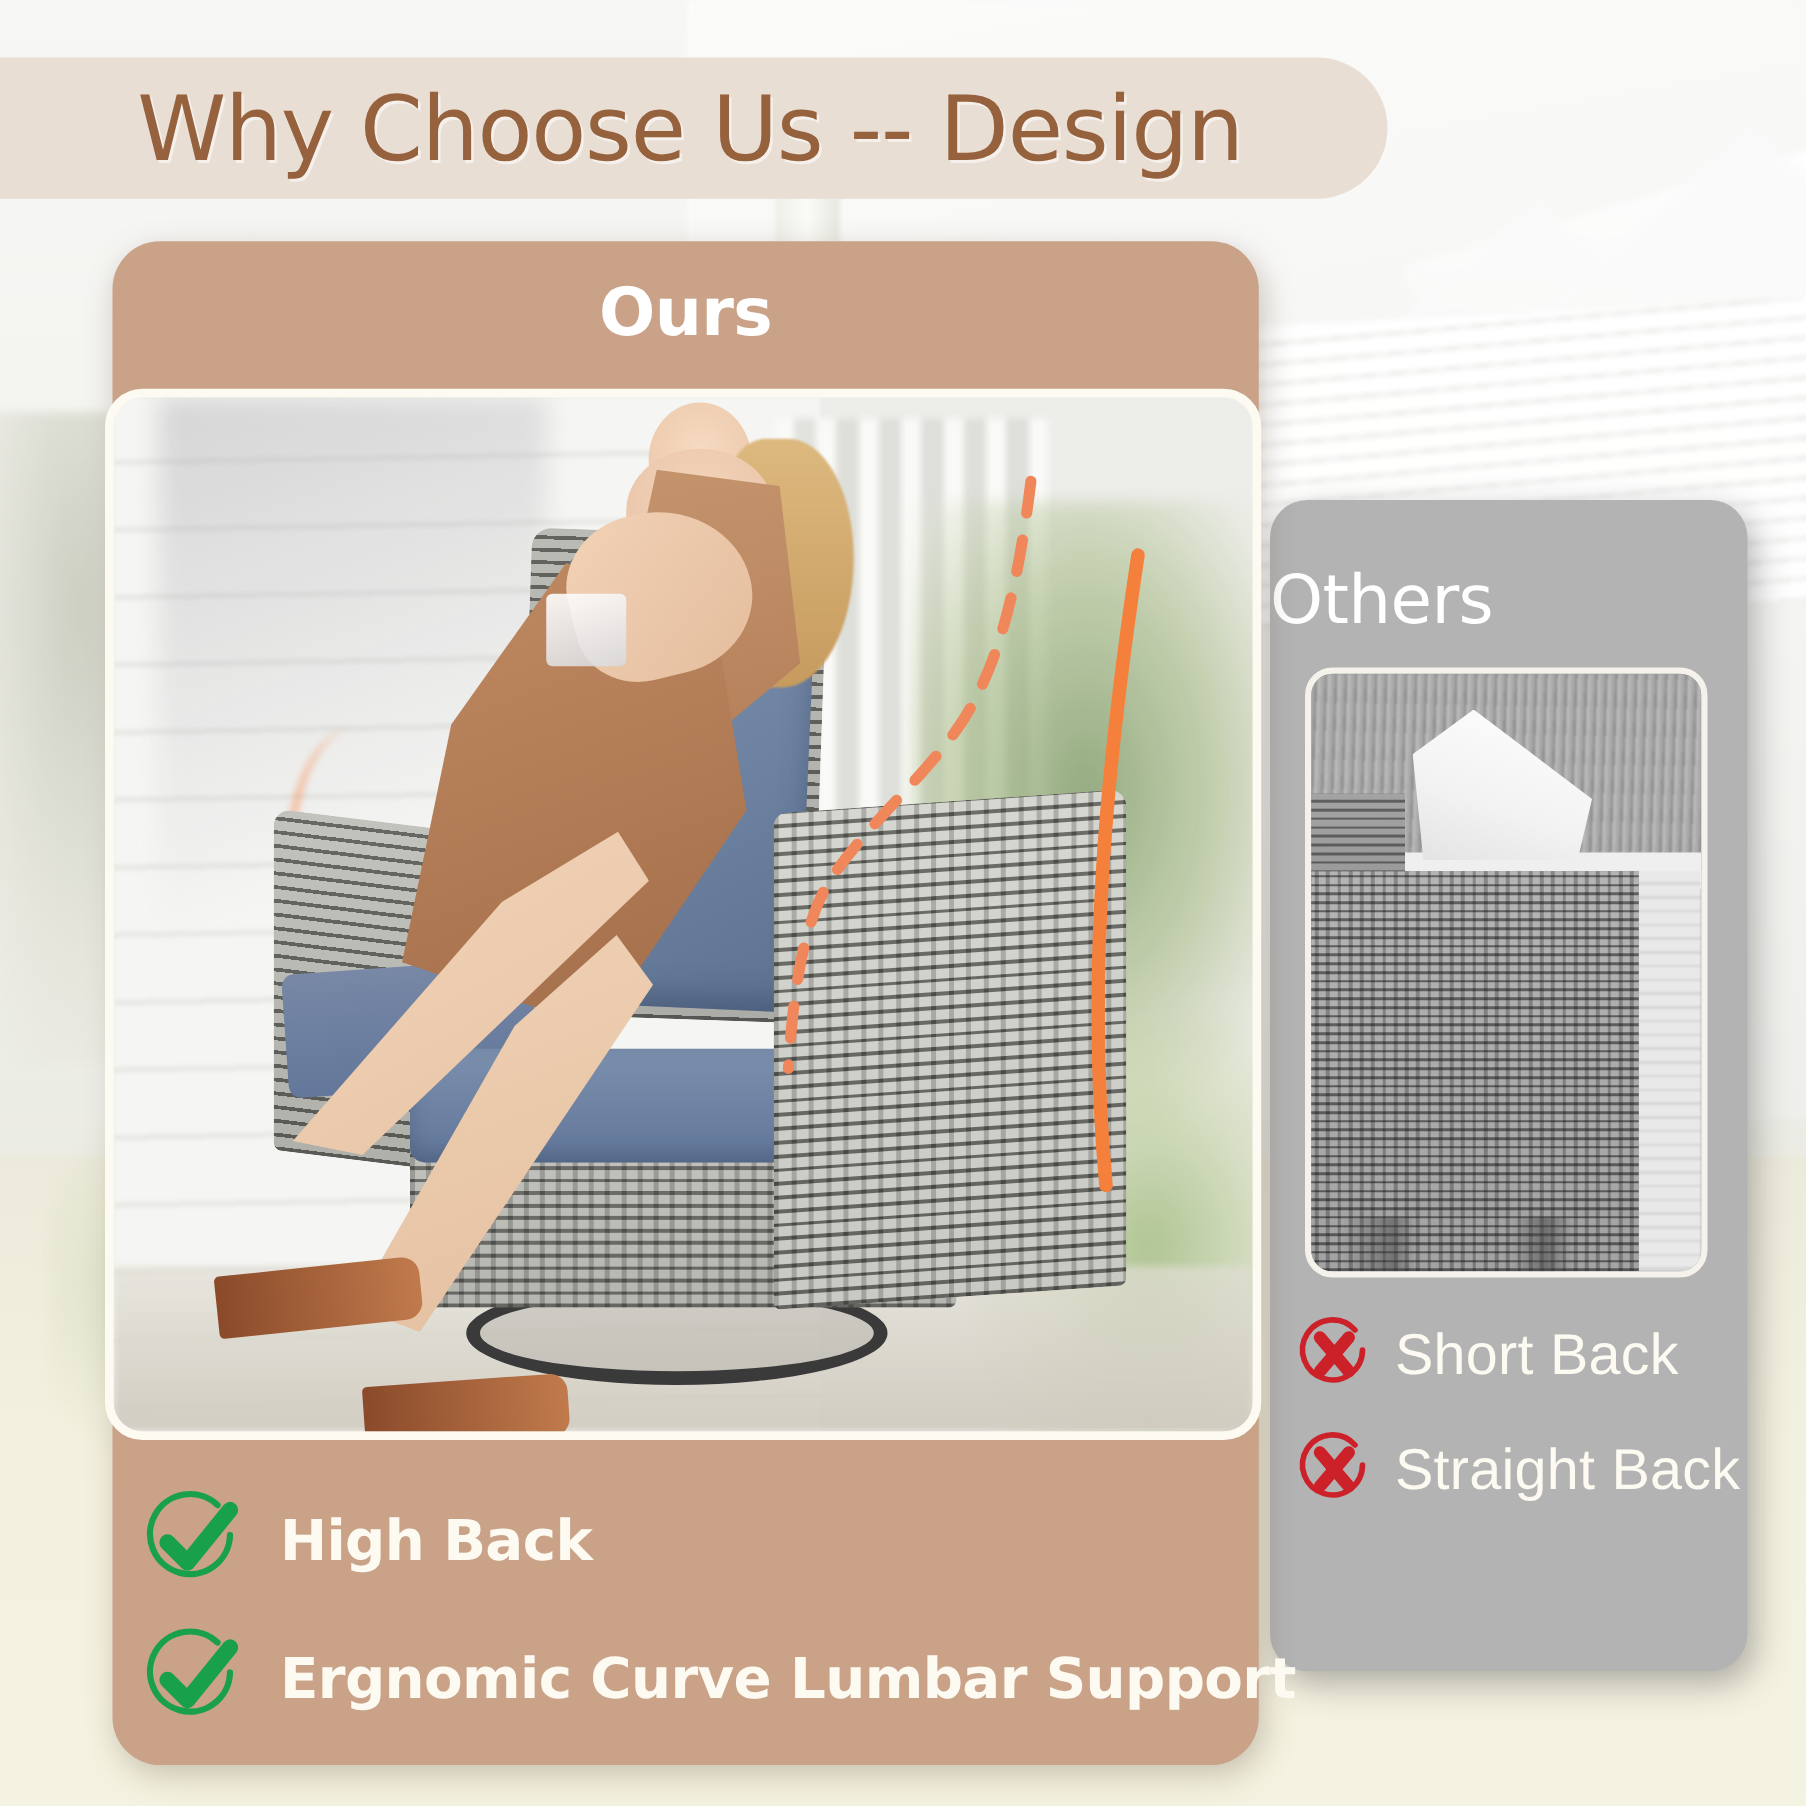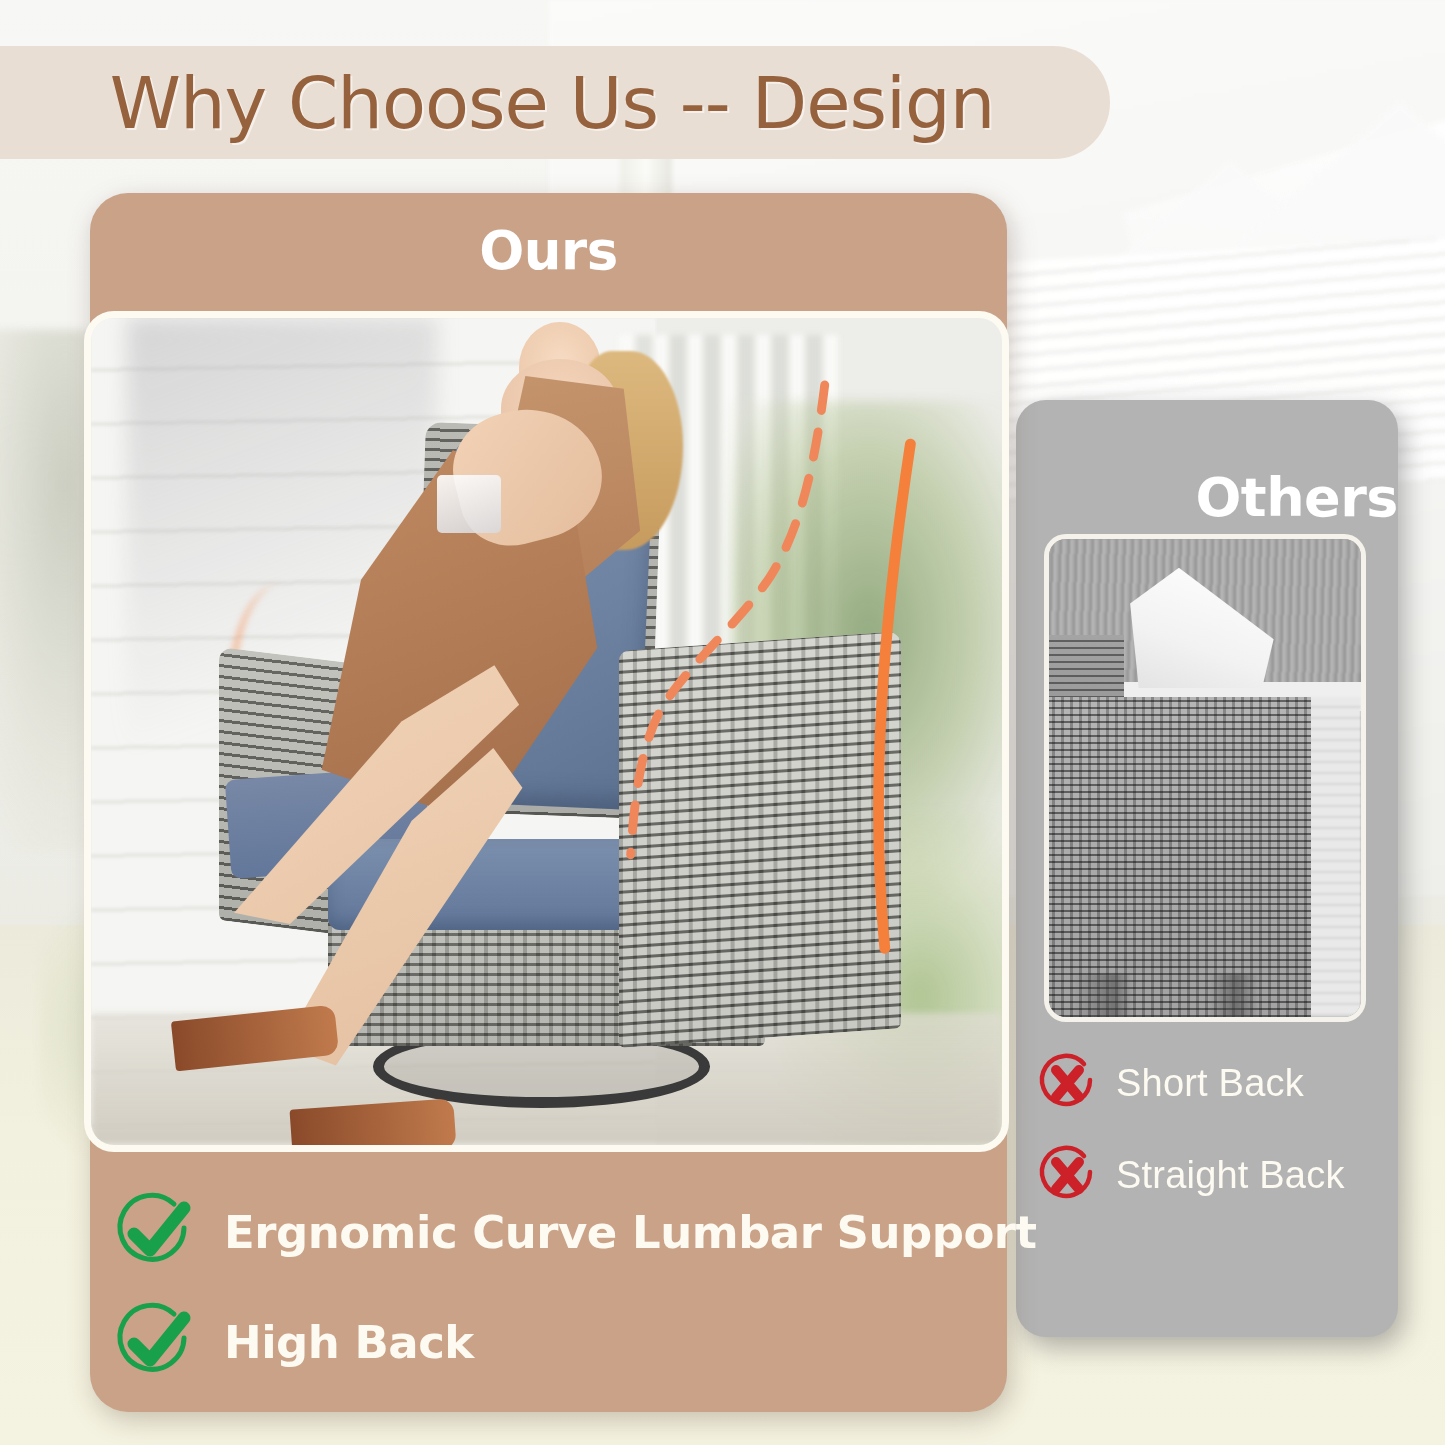--- a/index.html
+++ b/index.html
@@ -119,27 +119,26 @@
     height: 937px;
     background: #b3b3b3;
     border-radius: 30px;
     box-shadow: 6px 10px 26px rgba(90,90,90,.45);
     z-index: 20;
     overflow: hidden;
   }
   #others-title {
     position: absolute;
     left: 0; right: 0; top: 48px;
-    text-align: right;
+    text-align: left;
     font-family: "DejaVu Sans", sans-serif;
-    font-weight: 700;
+    font-weight: 400;
     font-size: 54px;
     color: #ffffff;
     letter-spacing: -0.5px;
-    margin-top: 18px;
   }
   #others-photo {
     position: absolute;
     left: 28px;
     top: 134px;
     width: 322px;
     height: 488px;
     border: 5px solid #f4f2ea;
     border-radius: 22px;
     overflow: hidden;
@@ -494,21 +493,21 @@
   .bullet-row.neg { gap: 16px; margin-bottom: 26px; }
   .bullet-label {
     font-family: "DejaVu Sans", sans-serif;
     font-weight: 700;
     font-size: 45px;
     color: #fdfaf2;
     letter-spacing: -0.5px;
     white-space: nowrap;
   }
   .bullet-row.neg .bullet-label {
-    font-size: 38px;
+    font-size: 46px;
     font-weight: 400;
     font-family: "Liberation Sans", sans-serif;
     letter-spacing: 0.2px;
   }
   .icon-wrap { flex: 0 0 auto; display: block; line-height: 0; }
 </style>
 </head>
 <body>
 
 <div id="stage">
@@ -612,31 +611,31 @@
 
     <div id="ours-bullets">
 
       <div class="bullet-row">
         <span class="icon-wrap">
           <svg width="88" height="88" viewBox="0 0 88 88">
             <path d="M64 16 A32 32 0 1 0 74 40" fill="none" stroke="#18a04a" stroke-width="5" stroke-linecap="round"></path>
             <path d="M24 46 L40 62 L74 20" fill="none" stroke="#18a04a" stroke-width="13" stroke-linecap="round" stroke-linejoin="round"></path>
           </svg>
         </span>
-        <span class="bullet-label">Ergnomic Curve Lumbar Support</span>
+        <span class="bullet-label">High Back</span>
       </div>
 
       <div class="bullet-row">
         <span class="icon-wrap">
           <svg width="88" height="88" viewBox="0 0 88 88">
             <path d="M64 16 A32 32 0 1 0 74 40" fill="none" stroke="#18a04a" stroke-width="5" stroke-linecap="round"></path>
             <path d="M24 46 L40 62 L74 20" fill="none" stroke="#18a04a" stroke-width="13" stroke-linecap="round" stroke-linejoin="round"></path>
           </svg>
         </span>
-        <span class="bullet-label">High Back</span>
+        <span class="bullet-label">Ergnomic Curve Lumbar Support</span>
       </div>
 
     </div>
   </div>
 
   <div id="title-banner">
     <div id="title-text">Why Choose Us -- Design</div>
   </div>
 
 </div>

